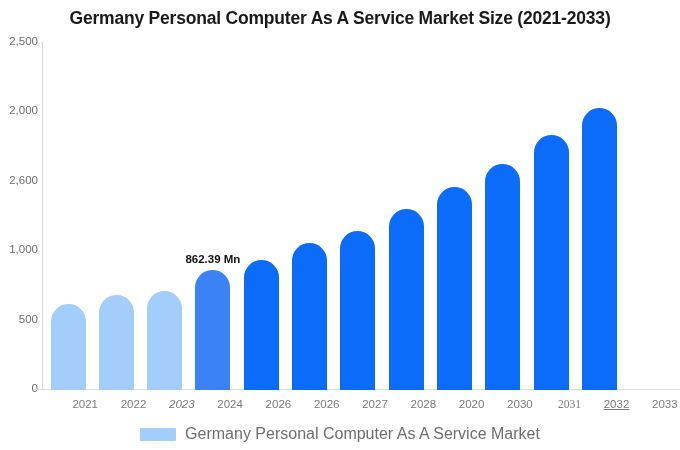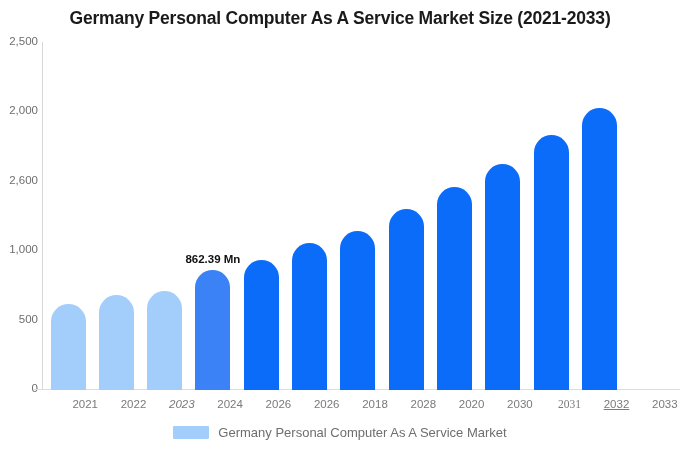--- a/index.html
+++ b/index.html
@@ -118,21 +118,21 @@
     align-items: center;
     justify-content: center;
     gap: 9px;
   }
   #legend-swatch {
     width: 36px;
     height: 13px;
     border-radius: 1px;
   }
   #legend-label {
-    font-size: 13px;
+    font-size: 16px;
     color: #6e6e6e;
     white-space: nowrap;
   }
 </style>
 </head>
 <body>
 
 <div id="chart-root">
 
   <div id="chart-title">Germany Personal Computer As A Service Market Size (2021-2033)</div>
@@ -194,20 +194,20 @@
     <span id="legend-swatch" style="background: rgb(163, 205, 250);"></span>
     <span id="legend-label">Germany Personal Computer As A Service Market</span>
   </div>
 
 <div class="x-tick" style="left: 38px;">2021</div>
     <div class="x-tick" style="left: 86.3px;">2022</div>
     <div class="x-tick" style="left: 134.6px; font-style: italic;">2023</div>
     <div class="x-tick" style="left: 182.9px;">2024</div>
     <div class="x-tick" style="left: 231.2px;">2026</div>
     <div class="x-tick" style="left: 279.5px;">2026</div>
-    <div class="x-tick" style="left: 327.8px;">2018</div>
+    <div class="x-tick" style="left: 327.8px;">2027</div>
     <div class="x-tick" style="left: 376.1px;">2028</div>
     <div class="x-tick" style="left: 424.4px;">2020</div>
     <div class="x-tick" style="left: 472.7px;">2030</div>
     <div class="x-tick" style="left: 521px; font-family: Liberation Serif, serif;">2031</div>
     <div class="x-tick" style="left: 569.3px; text-decoration: underline;">2032</div>
     <div class="x-tick" style="left: 617.6px;">2033</div>
   </div>
 
 </body></html>

